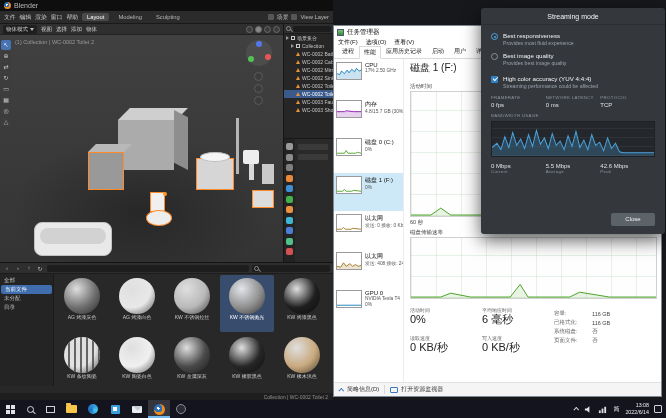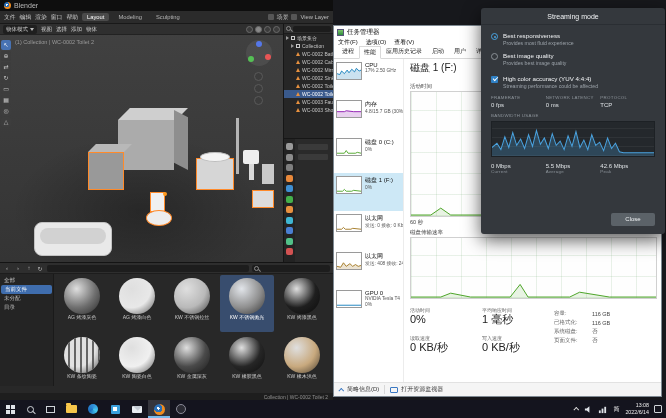--- a/index.html
+++ b/index.html
@@ -495,21 +495,21 @@
             <polyline points="0,61 30,61 40,57 60,61 100,61 110,48 118,61 160,61 170,56 200,61 247,61" fill="none" stroke="#4aa325" stroke-width="1"></polyline>
           </svg>
       </div>
 
       <div class="abs" style="left:6px;top:248px">
         <div class="slabel">活动时间</div>
         <div class="bigv">0%</div>
       </div>
       <div class="abs" style="left:78px;top:248px">
         <div class="slabel">平均响应时间</div>
-        <div class="bigv">1 毫秒</div>
+        <div class="bigv">6 毫秒</div>
       </div>
       <div class="abs" style="left:6px;top:276px">
         <div class="slabel">读取速度</div>
         <div class="bigv">0 KB/秒</div>
       </div>
       <div class="abs" style="left:78px;top:276px">
         <div class="slabel">写入速度</div>
         <div class="bigv">0 KB/秒</div>
       </div>
       <div class="abs" style="left:150px;top:250px;width:100px">

